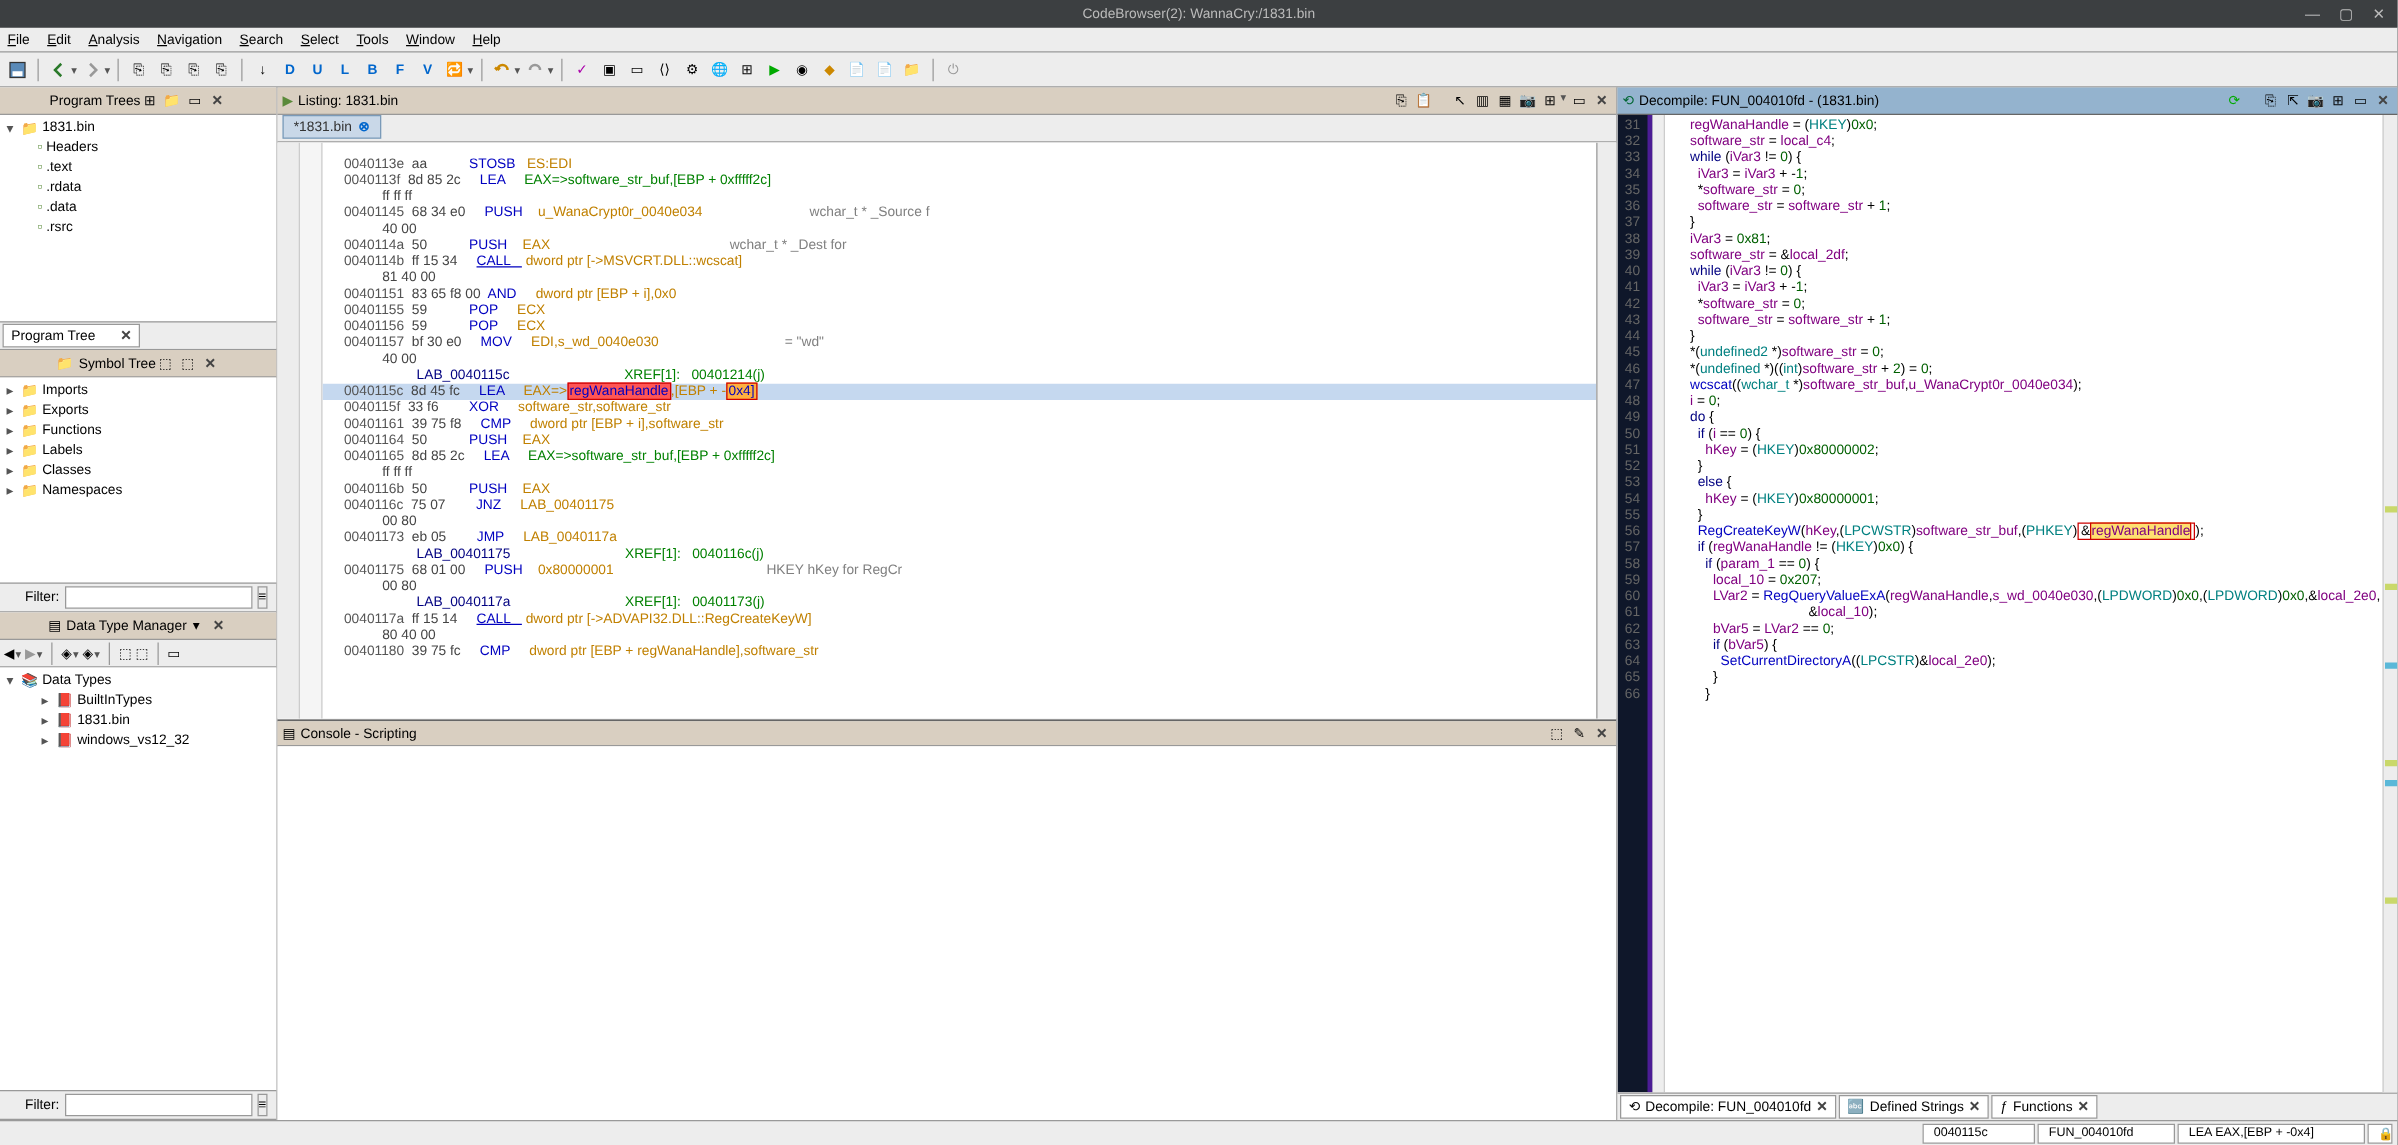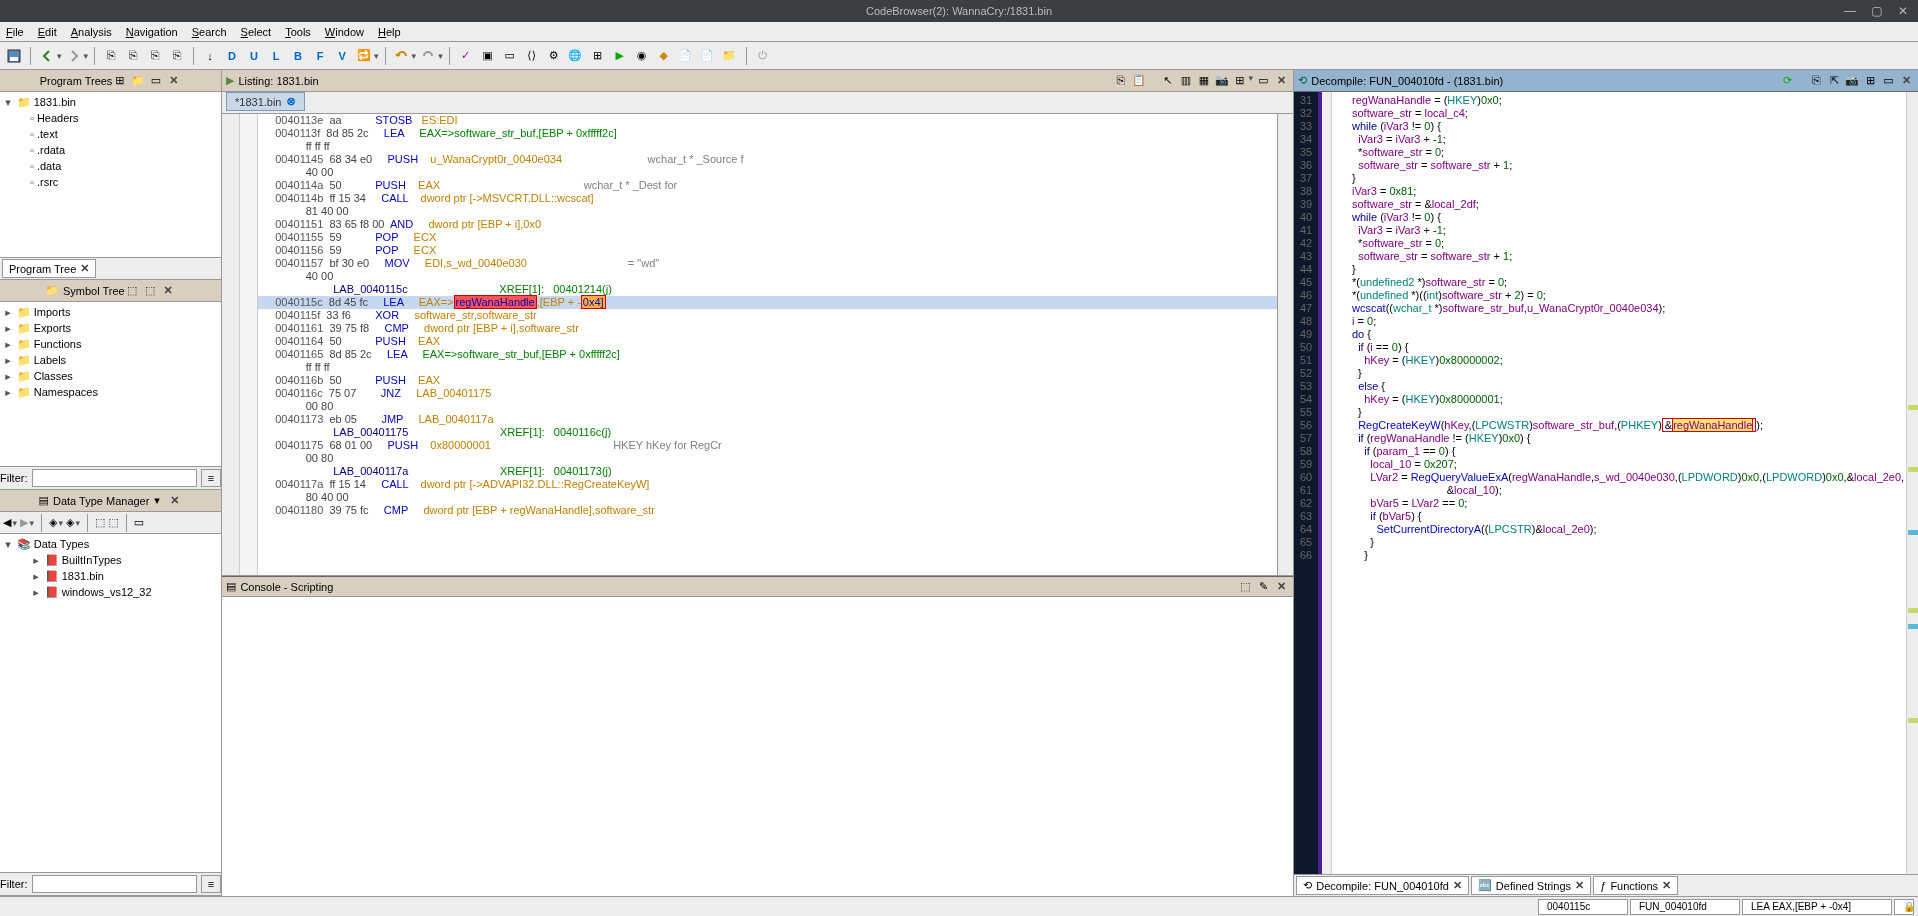--- a/index.html
+++ b/index.html
@@ -19,37 +19,37 @@
 .phead{height:22px;background:#d9cfc1;border-bottom:1px solid #999;display:flex;align-items:center;padding:0 4px;justify-content:center}
 .ptitle{display:flex;align-items:center;gap:4px}
 .picons{display:flex;gap:3px}
 .picons .ic{width:14px;height:14px;cursor:pointer;display:inline-flex;align-items:center;justify-content:center}
 .tree{background:#fff;overflow:auto;flex:1;padding:2px}
 .trow{display:flex;align-items:center;height:16px;gap:3px;cursor:pointer;white-space:nowrap}.ind2{margin-left:28px}
 .tw{width:12px;text-align:center;color:#555;cursor:pointer}
 .fld{color:#d99b3a}
 .pg{color:#5a8a3a}
 .tabbar{background:#ededed;border-top:1px solid #999;height:22px;display:flex;align-items:center;padding:2px}
-.tab{background:#fff;border:1px solid #999;padding:2px 6px;font-size:10px;display:flex;gap:4px;align-items:center}
-.filterrow{display:flex;align-items:center;padding:2px 0;gap:4px;border-top:1px solid #999}
+.tab{background:#fff;border:1px solid #999;padding:2px 6px;font-size:10px;display:flex;gap:20px;align-items:center}
+.filterrow{display:flex;align-items:center;padding:2px 20px;gap:4px;border-top:1px solid #999}
 .filterrow input{flex:1;border:1px solid #999;height:18px;padding:0 3px}
 .fbtn{width:20px;height:18px;border:1px solid #999;background:#ededed;cursor:pointer;display:flex;align-items:center;justify-content:center}
 .dtm-tb{height:22px;border-bottom:1px solid #999;display:flex;align-items:center;padding:0 3px;gap:3px}
 .center{flex:1;display:flex;flex-direction:column}
 .listpane{display:flex;flex-direction:column;height:506px;border-bottom:1px solid #999}
 .lhead{height:22px;background:#d9cfc1;display:flex;align-items:center;padding:0 4px;justify-content:space-between;border-bottom:1px solid #999}
 .ltabs{height:22px;background:#ededed;border-bottom:1px solid #999;display:flex;align-items:flex-end;padding:2px 4px}
 .ltab{background:#c9d8e8;border:1px solid #7a9ab8;padding:2px 8px;font-size:10px;display:flex;gap:5px;align-items:center;color:#333}
 .listing{flex:1;background:#fff;font-family:monospace;font-size:11px;overflow:hidden;position:relative;display:flex}
 .lgutter{width:18px;background:#ededed;border-right:1px solid #ccc}
 .lmarks{width:18px;background:#f5f5f5;border-right:1px solid #ccc}
-.lbody{flex:1;overflow:auto;padding:0 0}
+.lbody{flex:1;overflow:auto;padding:11px 0}
 .lr{white-space:pre;line-height:13px;padding-left:8px}
 .lr.sel{background:#c5d8ef}
-.addr{color:#555}.by{color:#444}.mn{color:#0000c0}.op{color:#c08000}.opb{color:#008000}.lbl{color:#000080;font-weight:normal}.cm{color:#808080}.ref{color:#008000}.call{color:#0000c0;}
+.addr{color:#555}.by{color:#444}.mn{color:#0000c0}.op{color:#c08000}.opb{color:#008000}.lbl{color:#000080;font-weight:normal}.cm{color:#808080}.ref{color:#008000}.call{color:#0000c0;text-decoration:underline}
 .hl{background:#ff5555;border:1px solid #c00;padding:0 1px;color:#0000c0}
 .hl2{background:#ffb040;border:1px solid #c00;padding:0 1px;color:#0000c0}
 .lscroll{width:16px;background:#ededed;border-left:1px solid #999}
 .console{flex:1;display:flex;flex-direction:column;border-top:1px solid #666}
 .chead{height:20px;background:#d9cfc1;display:flex;align-items:center;padding:0 4px;justify-content:space-between;border-bottom:1px solid #999}
 .cbody{flex:1;background:#fff}
 .right{width:625px;display:flex;flex-direction:column;border-left:1px solid #999}
 .rhead{height:22px;background:#94b3ce;color:#000;display:flex;align-items:center;padding:0 4px;justify-content:space-between;border-bottom:1px solid #666}
 .rhead .ic,.lhead .ic,.phead .ic,.chead .ic{width:15px;height:15px;cursor:pointer;display:inline-flex;align-items:center;justify-content:center}
 .decomp{flex:1;background:#fff;font-family:monospace;font-size:11px;display:flex;overflow:hidden}

